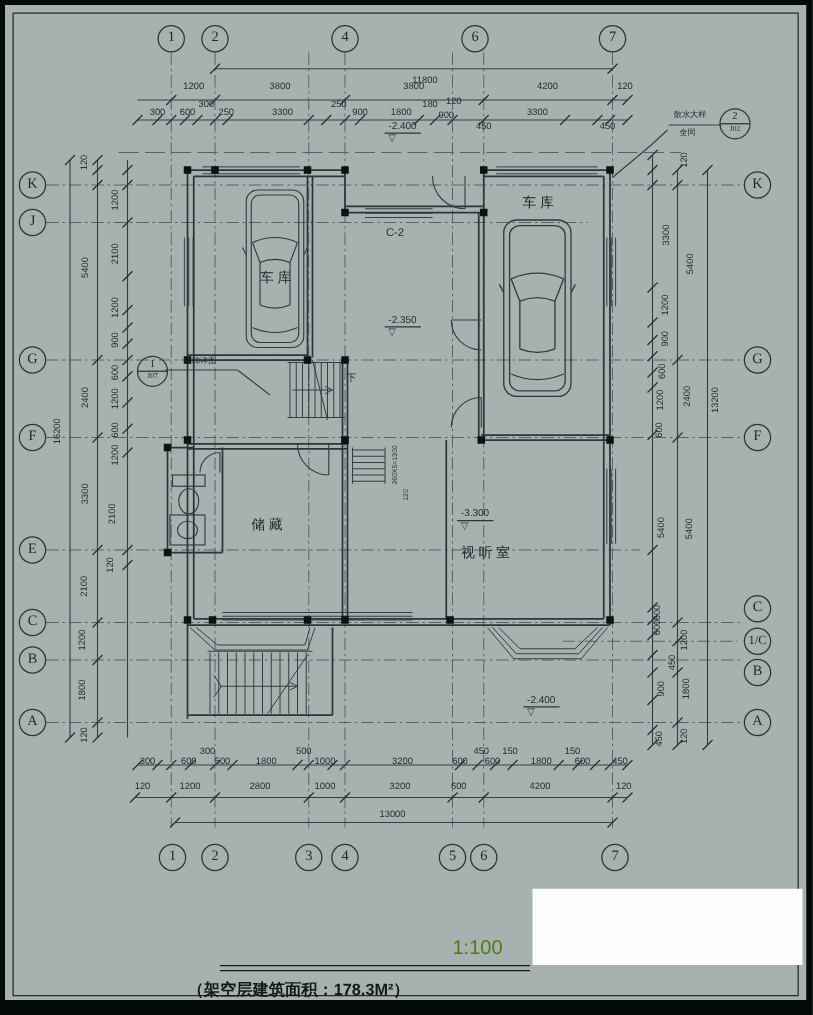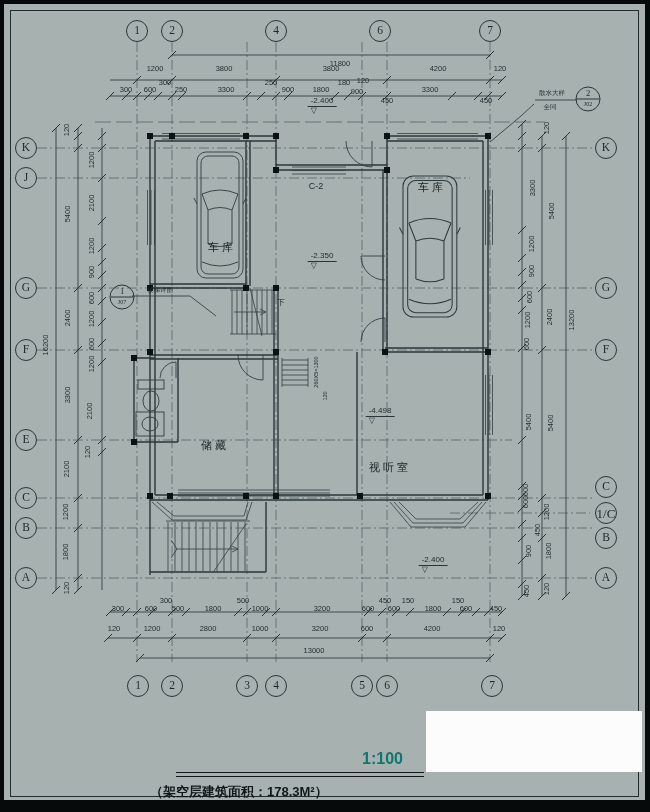--- a/index.html
+++ b/index.html
@@ -3,31 +3,31 @@
 <meta charset="utf-8">
 <style>
   html,body{margin:0;padding:0;background:#070a0a;}
   #sheet{position:relative;width:650px;height:812px;background:#070a0a;font-family:"Liberation Sans",sans-serif;overflow:hidden;}
   #paper{position:absolute;left:4px;top:4px;width:641px;height:796px;background:var(--paper,#a7b2b0);}
   #innerframe{position:absolute;left:10px;top:10px;width:627px;height:785px;border:1.5px solid #232d2f;}
   #plan{position:absolute;left:0;top:0;}
   #overlay{position:absolute;left:0;top:0;width:650px;height:812px;pointer-events:none;}
   .lbl{position:absolute;transform:translate(-50%,-50%);font-size:7.5px;color:#222c2f;white-space:nowrap;line-height:1;}
   .lbl.rot{transform:translate(-50%,-50%) rotate(-90deg);}
-  .lbl.room{letter-spacing:3px;color:#172023;font-weight:500;margin-top:24px;}
+  .lbl.room{letter-spacing:3px;color:#172023;font-weight:500;}
   .bub{position:absolute;width:20px;height:20px;transform:translate(-50%,-50%);border:1.2px solid #2a3538;border-radius:50%;display:flex;align-items:center;justify-content:center;font-family:"Liberation Serif",serif;font-size:11.5px;color:#1d2729;line-height:1;}
-  .bub.sm{font-size:13px;}
+  .bub.sm{font-size:10px;}
   .elev{position:absolute;transform:translate(-50%,0);display:flex;flex-direction:column;align-items:flex-start;font-size:8px;color:#222c2f;}
   .ev{border-bottom:1.1px solid #2a3538;padding:0 3px 1px;line-height:1;}
   .tri{font-size:8px;line-height:7px;margin-left:3px;color:#2a3538;}
   .detail{position:absolute;width:23px;height:23px;transform:translate(-50%,-50%);border:1.1px solid #2a3538;border-radius:50%;text-align:center;color:#1d2729;}
   .dn{display:block;font-size:8.5px;line-height:11px;border-bottom:1px solid #2a3538;font-family:"Liberation Serif",serif;}
   .ds{display:block;font-size:6px;line-height:9px;font-family:"Liberation Serif",serif;}
   #title{position:absolute;left:178px;top:741px;font-size:25px;font-weight:bold;letter-spacing:4px;color:#10181a;}
-  #scale{position:absolute;left:362px;top:750px;font-size:16px;font-weight:bold;color:#0f766e;}
+  #scale{position:absolute;left:362px;top:750px;font-size:16px;font-weight:normal;color:#4d7c0f;}
   #underline{position:absolute;left:176px;top:772px;width:248px;height:3px;border-top:1.6px solid #10181a;border-bottom:1.1px solid #10181a;}
   #subtitle{position:absolute;left:150px;top:783px;font-size:13px;font-weight:bold;color:#10181a;}
   #watermark{position:absolute;left:426px;top:711px;width:216px;height:61px;background:#fcfcfc;display:flex;flex-direction:column;align-items:center;justify-content:center;gap:1px;}
   #wm1{font-size:26px;font-weight:bold;color:#0b0e0f;letter-spacing:3px;line-height:1.05;}
   #wm2{font-size:19px;font-weight:bold;color:var(--wmblue,#2522c4);line-height:1;}
 </style>
 </head>
 <body>
 
 <div id="sheet">
@@ -243,21 +243,21 @@
       <div class="bub" style="left: 606px; top: 578px;">A</div>
       <div class="elev" style="left: 322px; top: 97px;">
         <span class="ev">-2.400</span>
         <span class="tri">▽</span>
       </div>
       <div class="elev" style="left: 322px; top: 252px;">
         <span class="ev">-2.350</span>
         <span class="tri">▽</span>
       </div>
       <div class="elev" style="left: 380px; top: 407px;">
-        <span class="ev">-4.498</span>
+        <span class="ev">-3.300</span>
         <span class="tri">▽</span>
       </div>
       <div class="elev" style="left: 433px; top: 556px;">
         <span class="ev">-2.400</span>
         <span class="tri">▽</span>
       </div>
       <div class="detail" style="left: 588px; top: 99px;">
         <span class="dn">2</span>
         <span class="ds">J02</span>
       </div>

